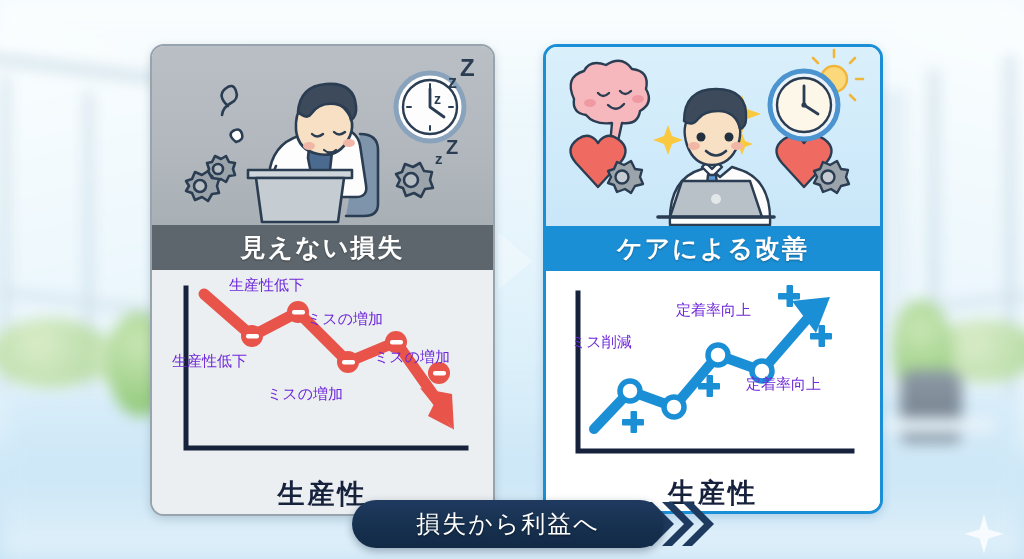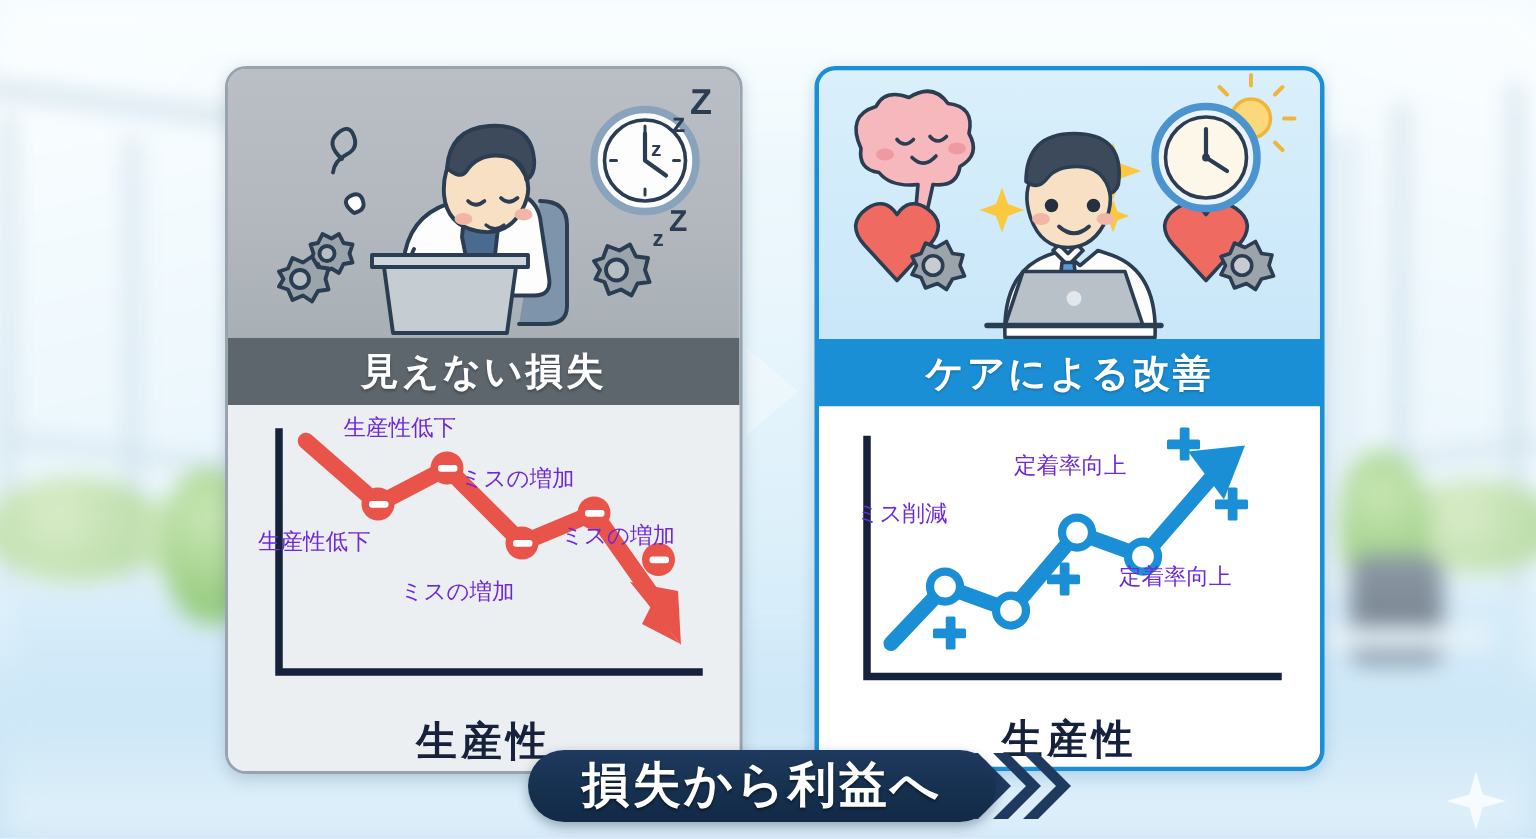--- a/index.html
+++ b/index.html
@@ -115,21 +115,21 @@
   
   #banner{
     position:absolute; left:352px; top:500px; width:312px; height:48px;
     background:linear-gradient(180deg,#1f3a5f 0%,#16304f 55%,#122a46 100%);
     border-radius:24px;
     display:flex; align-items:center; justify-content:center;
     box-shadow:0 3px 8px rgba(15,35,60,.35);
     z-index:5;
   }
   #banner-label{
-    color:#fff; font-size:32px; font-weight:bold; letter-spacing:2px;
+    color:#fff; font-size:24px; font-weight:normal; letter-spacing:2px;
     text-shadow:0 1px 2px rgba(0,0,0,.45);
   }
   #banner-chevrons{
     position:absolute; left:650px; top:500px; width:70px; height:48px; z-index:4;
   }
 </style>
 </head>
 <body>
 
 <div id="bg">

